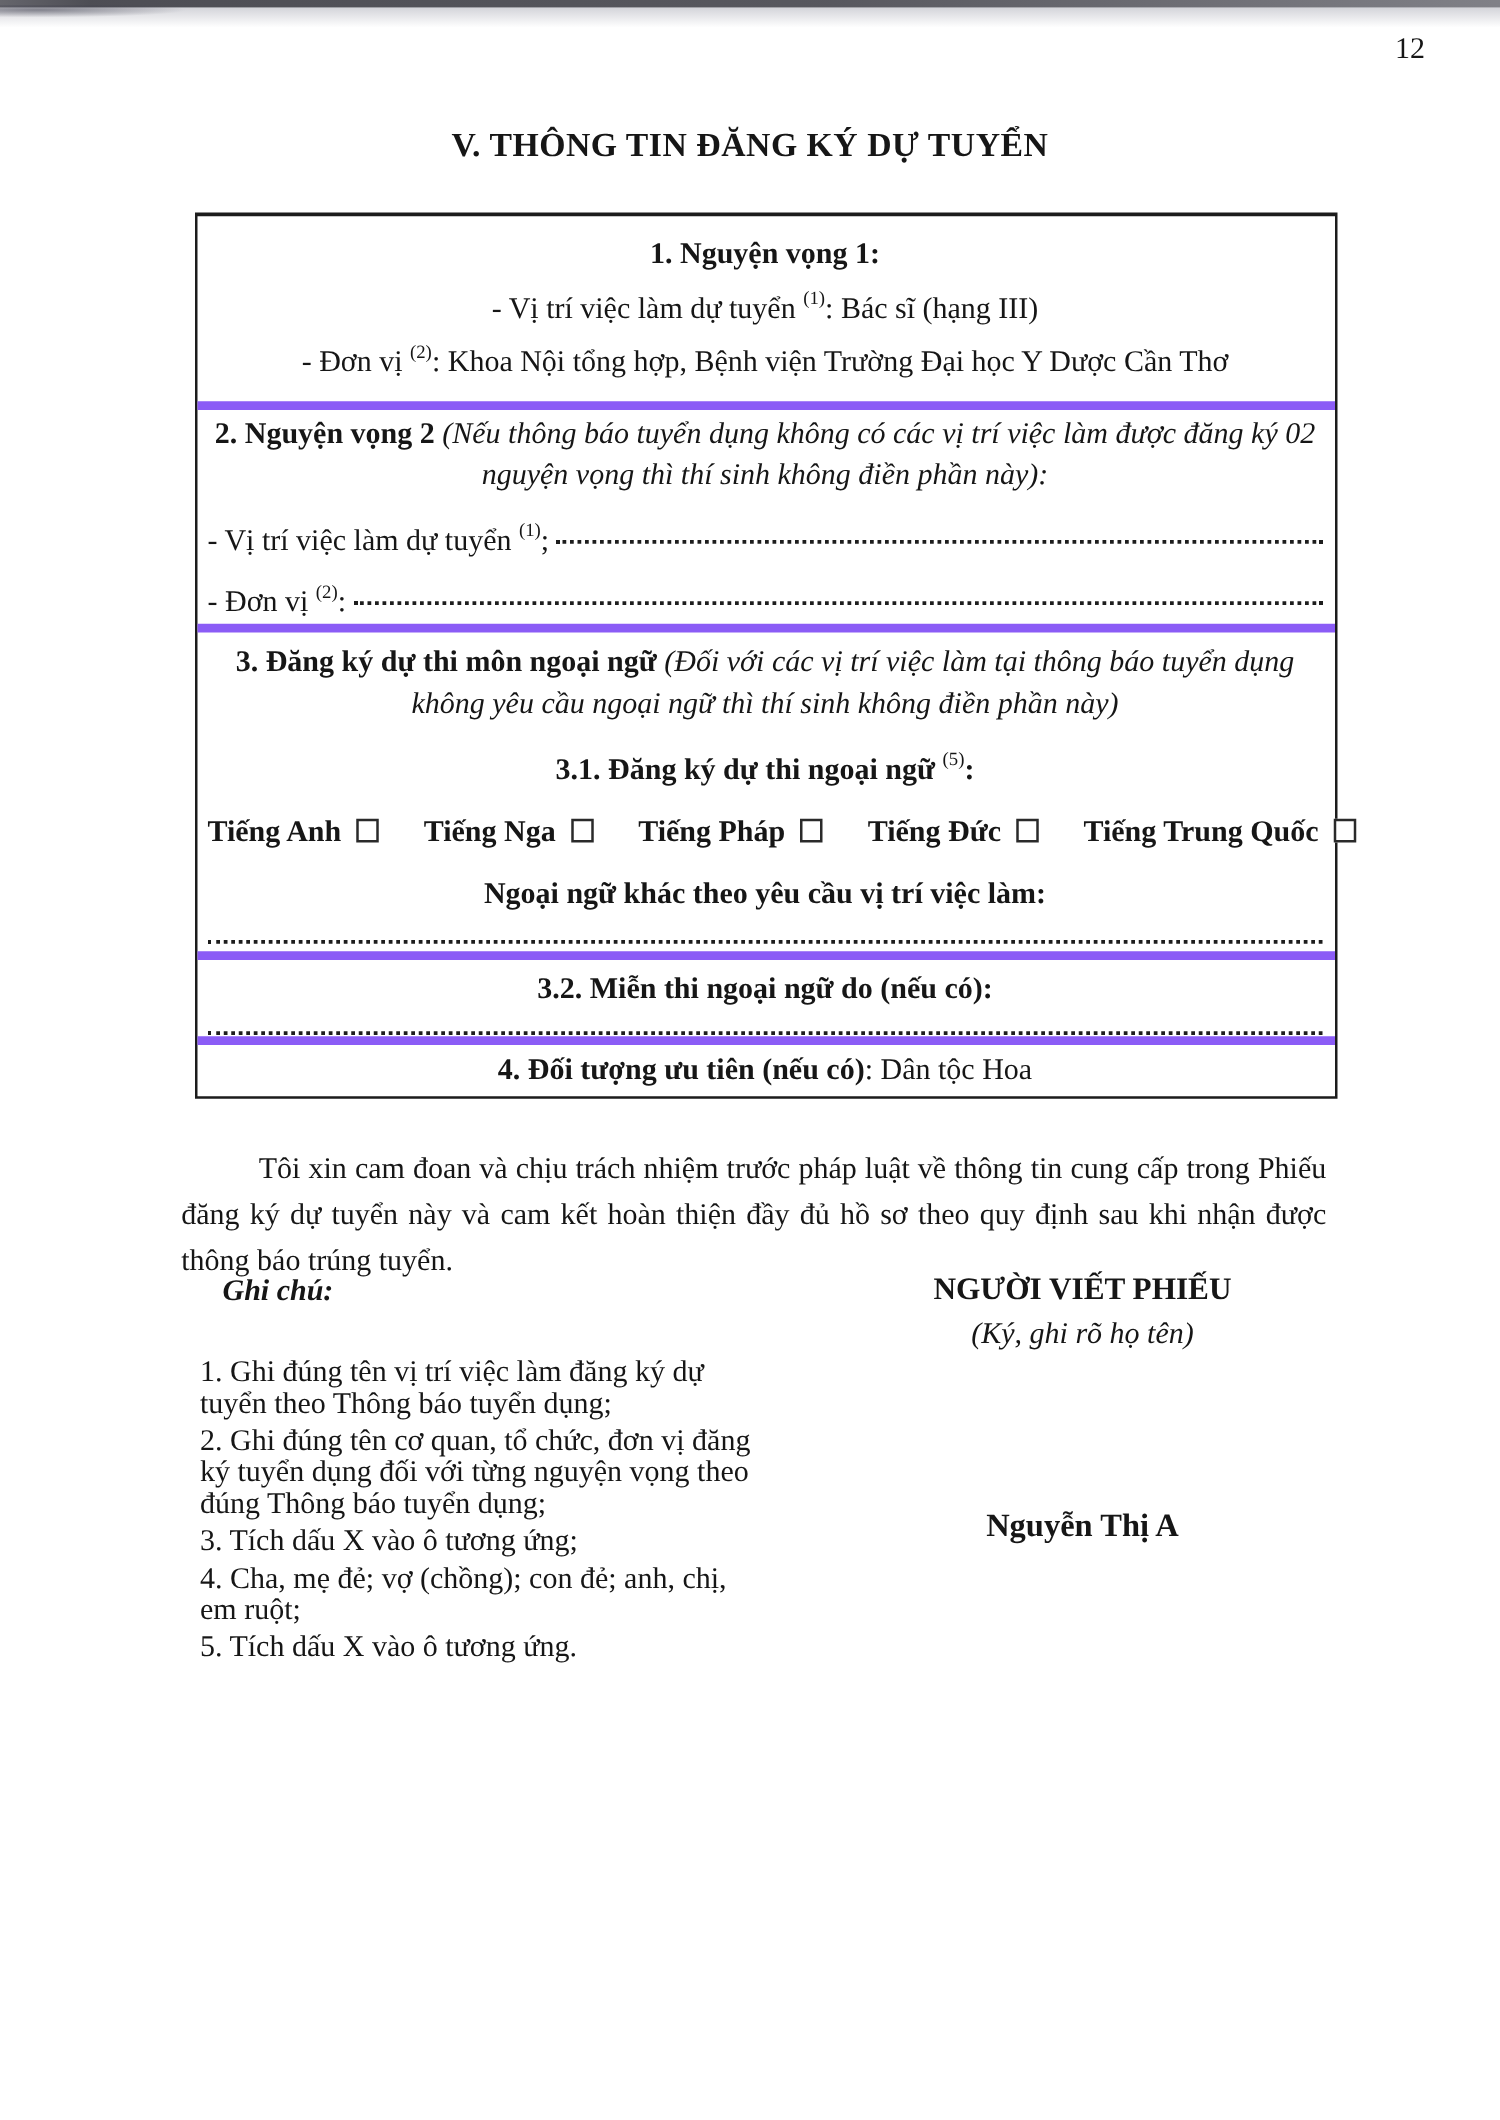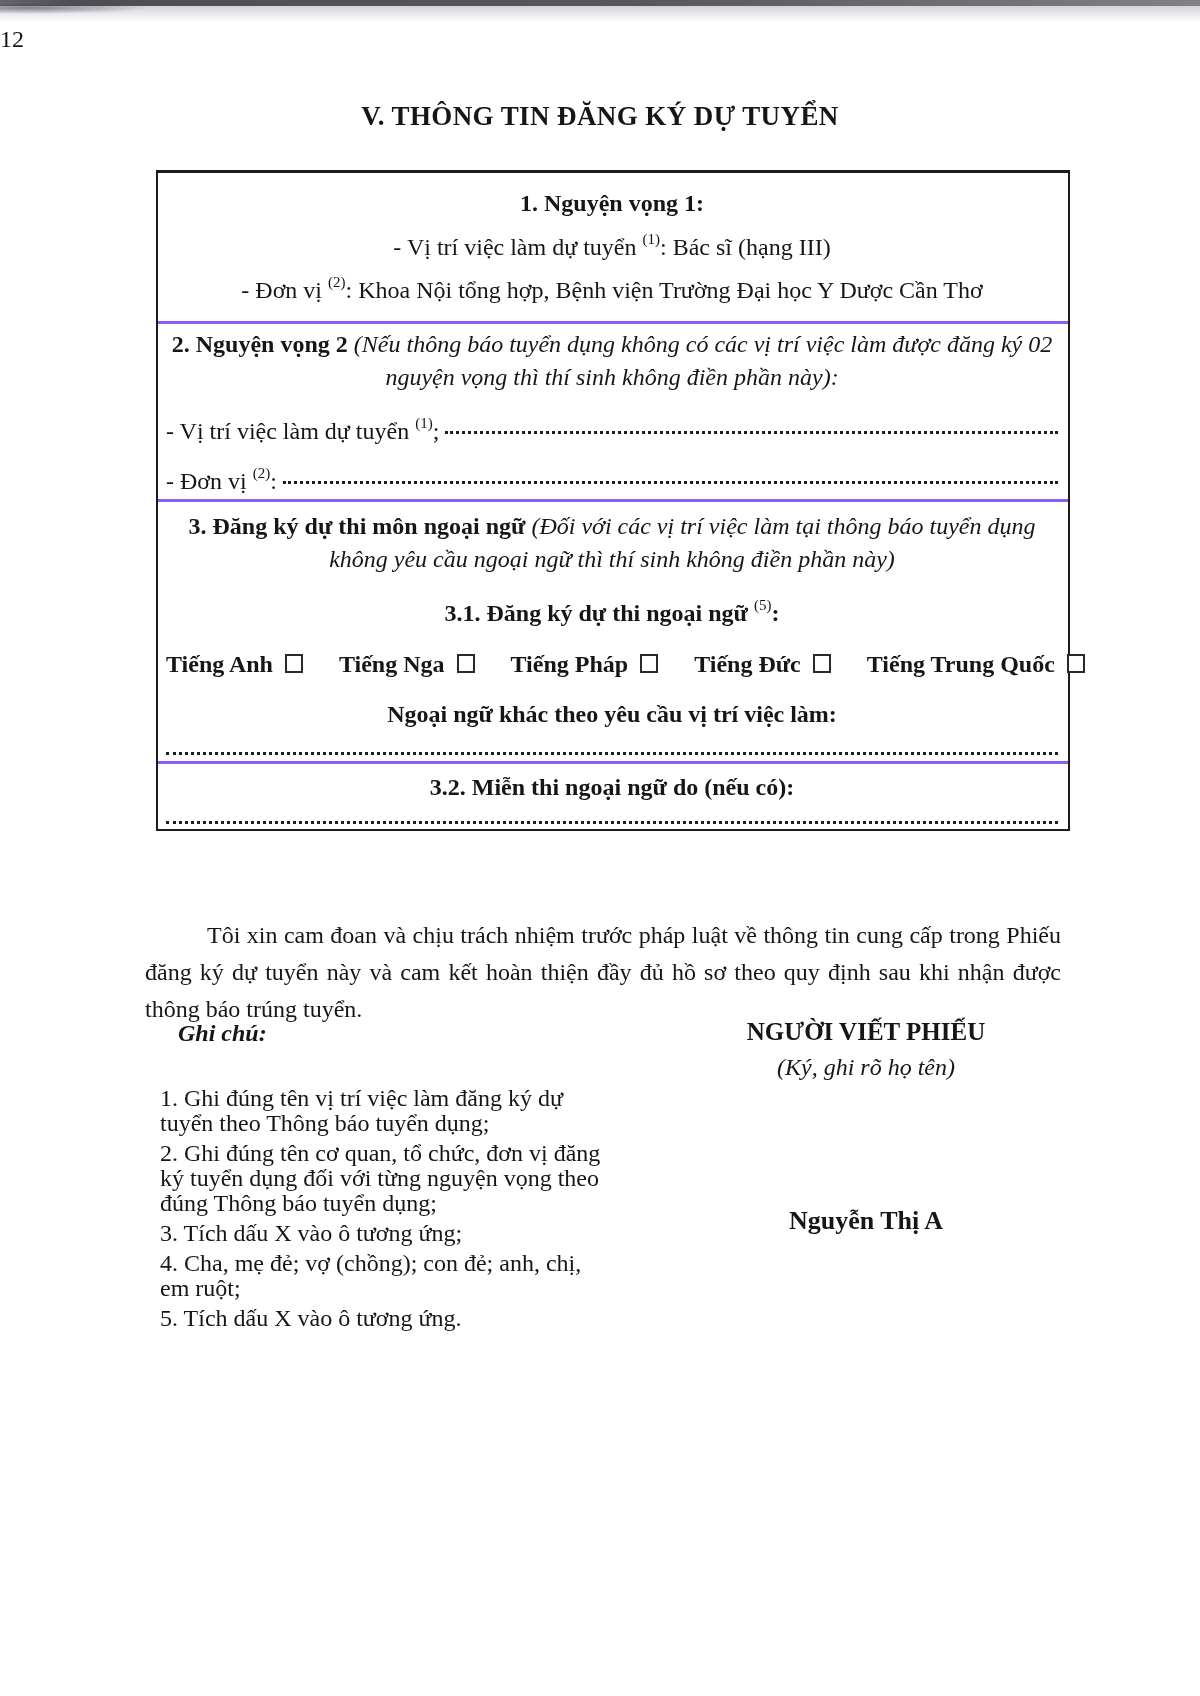--- a/index.html
+++ b/index.html
@@ -14,31 +14,31 @@
   }
   
   .scan-band{position:absolute;top:0;left:0;width:100%;height:6px;
     background:linear-gradient(90deg,#4a4a52 0%,#2e2e36 6%,#3a3a42 55%,#6a6a72 100%);
     opacity:.85;}
   .scan-shadow{position:absolute;top:6px;left:0;width:100%;height:16px;
     background:linear-gradient(180deg,rgba(110,112,130,.30),rgba(255,255,255,0));}
   .scan-smudge{position:absolute;top:4px;left:0;width:150px;height:10px;
     background:radial-gradient(ellipse at 20% 40%,rgba(60,60,75,.55),rgba(255,255,255,0) 70%);}
 
-  .pagenum{position:absolute;top:26px;left:0;width:1140px;text-align:left;
+  .pagenum{position:absolute;top:26px;left:0;width:1140px;text-align:right;
     font-size:24px;}
   .doc-title{position:absolute;top:101px;left:0;width:1200px;text-align:center;
     font-size:27px;font-weight:bold;letter-spacing:.4px;}
 
   
   .regtable{position:absolute;left:156px;top:170px;width:914px;
     border:2px solid #1c1c1c;border-top-width:3px;box-sizing:border-box;
     font-size:24px;text-align:center;}
   .row{box-sizing:border-box;padding:0 10px 0 8px;display:flex;flex-direction:column;}
-  .row + .row{border-top:3px solid #8b5cf6;gap:20px;}
+  .row + .row{border-top:7px solid #8b5cf6;gap:20px;}
   .row p{margin:0;}
   .r1{height:148px;justify-content:space-evenly;}
   .r2{height:178px;justify-content:space-evenly;}
   .r3{height:262px;justify-content:space-between;padding-top:8px;padding-bottom:6px;}
   .r32{height:68px;justify-content:space-between;padding-top:10px;padding-bottom:6px;}
   .r4{height:48px;justify-content:center;}
   .b{font-weight:bold;}
   .it{font-style:italic;}
   sup.fnote{font-size:15px;position:relative;top:-2px;vertical-align:super;line-height:0;}
   .lead-line{display:flex;align-items:baseline;}
@@ -110,20 +110,23 @@
         </p>
       <p class="b">Ngoại ngữ khác theo yêu cầu vị trí việc làm:</p>
       <div class="dotline"></div>
     </div>
 
     <div class="row r32">
       <p class="b">3.2. Miễn thi ngoại ngữ do (nếu có):</p>
       <div class="dotline"></div>
     </div>
 
+    <div class="row r4">
+      <p><span class="b">4. Đối tượng ưu tiên (nếu có)</span><span>:</span>&nbsp;<span>Dân tộc Hoa</span></p>
+    </div>
 
   </div>
 
   <p class="declaration">Tôi xin cam đoan và chịu trách nhiệm trước pháp luật về thông tin cung cấp trong Phiếu đăng ký dự tuyển này và cam kết hoàn thiện đầy đủ hồ sơ theo quy định sau khi nhận được thông báo trúng tuyển.</p>
 
   <div class="ghichu">Ghi chú:</div>
 
   <div class="sigblock">
     <div class="sig-title">NGƯỜI VIẾT PHIẾU</div>
     <div class="sig-sub">(Ký, ghi rõ họ tên)</div>

